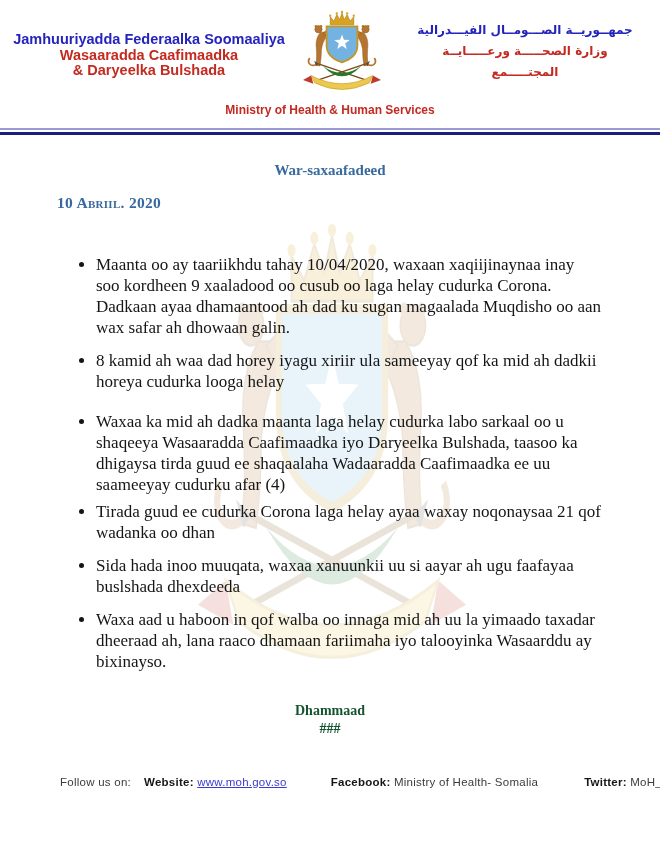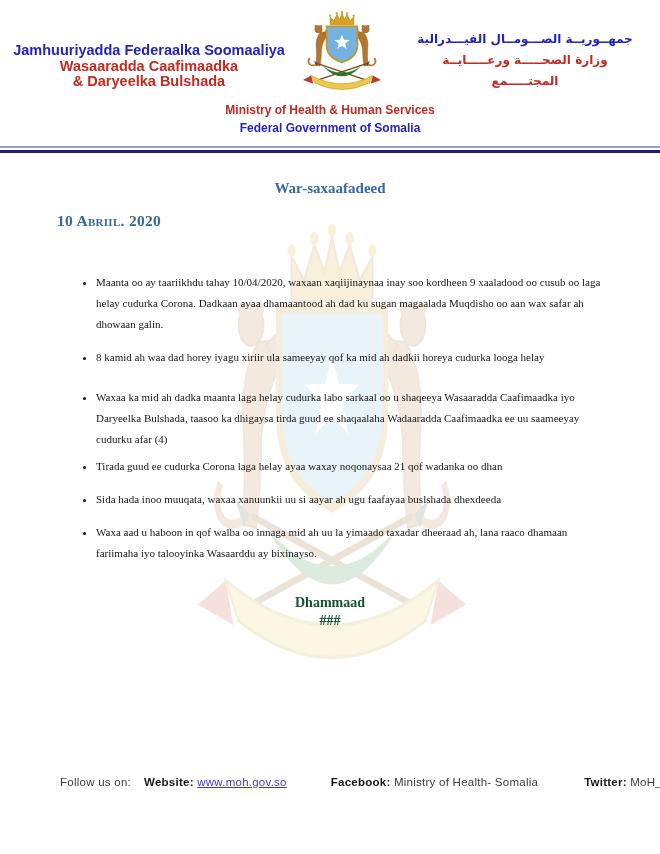--- a/index.html
+++ b/index.html
@@ -9,21 +9,21 @@
     font-family:"Liberation Serif", serif; color:#151515;
   }
   
   .watermark {
     position:absolute; left:160px; top:220px; width:344px; height:478px;
     opacity:0.15; z-index:0; pointer-events:none;
   }
   .content { position:relative; z-index:1; }
 
   
-  .hdr { display:flex; align-items:center; padding:6px 6px 0 10px; }
+  .hdr { display:flex; align-items:flex-start; padding:6px 6px 0 10px; }
   .h-left {
     width:278px; margin-top:26px; text-align:center;
     font-family:"Liberation Sans", sans-serif; font-weight:bold;
     font-size:14.5px; line-height:15.5px;
   }
   .h-emblem { width:108px; text-align:center; margin-top:4px; }
   .h-right {
     flex:1; margin-top:14px; text-align:center; direction:rtl;
     font-family:"DejaVu Sans", sans-serif; font-weight:bold;
     font-size:12px; line-height:21px;
@@ -44,21 +44,21 @@
     margin-top:27px; text-align:center; color:#37699f;
     font-weight:bold; font-size:15px;
   }
   .doc-date {
     margin-top:15px; margin-left:57px; color:#37699f;
     font-weight:bold; font-size:15.5px; font-variant:small-caps;
     letter-spacing:0.3px;
   }
   .bullets { margin:42px 58px 0 80px; padding:0 0 0 16px; }
   .bullets li {
-    font-size:11px; line-height:21px; color:#151515;
+    font-size:17px; line-height:21px; color:#151515;
     margin-bottom:12px; text-align:left;
   }
   .bullets li:nth-child(2) { margin-bottom:19px; }
   .bullets li:nth-child(3) { margin-bottom:6px; }
   .bullets li:nth-child(4) { margin-bottom:12px; }
   .closing { margin-top:30px; text-align:center; font-weight:bold;
     font-size:14px; line-height:18px; color:#14532d; }
 
   
   .footer {
@@ -135,21 +135,20 @@
         </svg>
       </div>
       <div class="h-right">
         <div class="blue">جمهــوريــة الصـــومــال الفيـــدرالية</div>
         <div class="red">وزارة الصحـــــة ورعـــــايــة</div>
         <div class="red">المجتـــــمع</div>
       </div>
     </div>
 
     <div class="en red">Ministry of Health &amp; Human Services</div>
-    <div class="en blue">Federal Government of Somalia</div>
 
     <div class="rule"></div>
 
     <div class="doc-title">War-saxaafadeed</div>
     <div class="doc-date">10 Abriil. 2020</div>
 
     <ul class="bullets">
       <li>Maanta oo ay taariikhdu tahay 10/04/2020, waxaan xaqiijinaynaa inay soo kordheen 9 xaaladood oo cusub oo laga helay cudurka Corona. Dadkaan ayaa dhamaantood ah dad ku sugan magaalada Muqdisho oo aan wax safar ah dhowaan galin.</li>
       <li>8 kamid ah waa dad horey iyagu xiriir ula sameeyay qof ka mid ah dadkii horeya cudurka looga helay</li>
       <li>Waxaa ka mid ah dadka maanta laga helay cudurka labo sarkaal oo u shaqeeya Wasaaradda Caafimaadka iyo Daryeelka Bulshada, taasoo ka dhigaysa tirda guud ee shaqaalaha Wadaaradda Caafimaadka ee uu saameeyay cudurku afar (4)</li>

